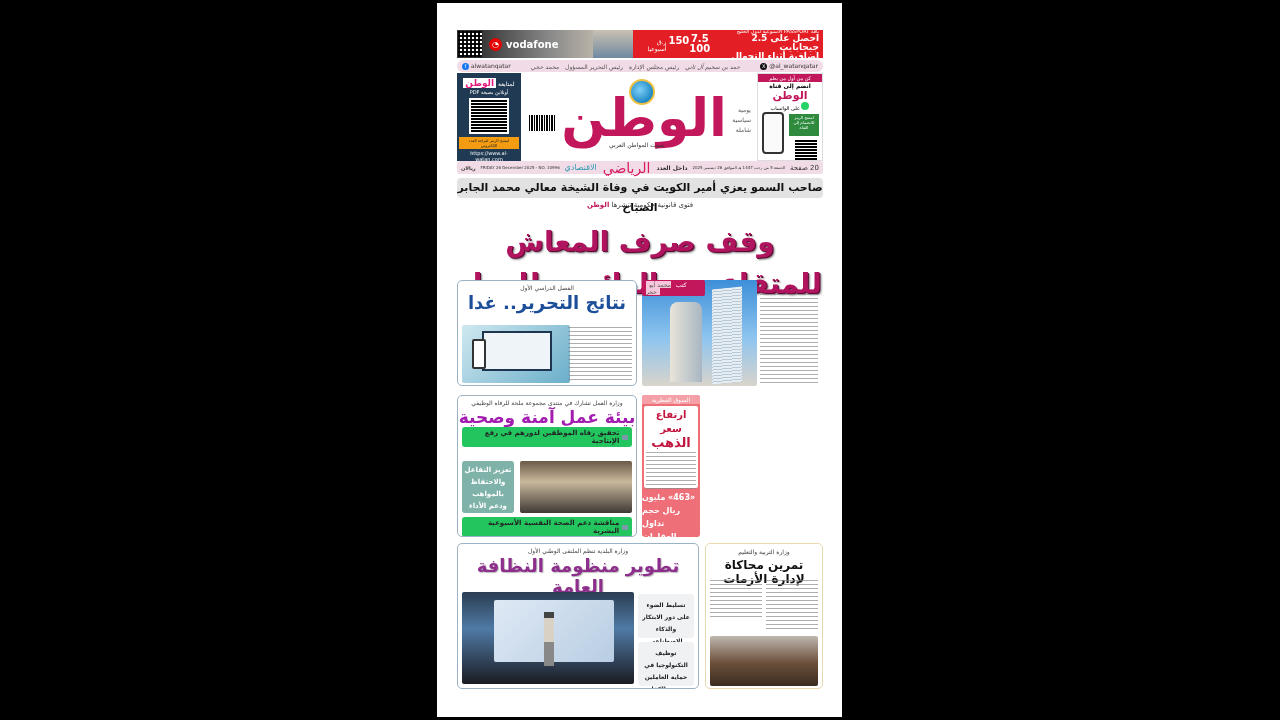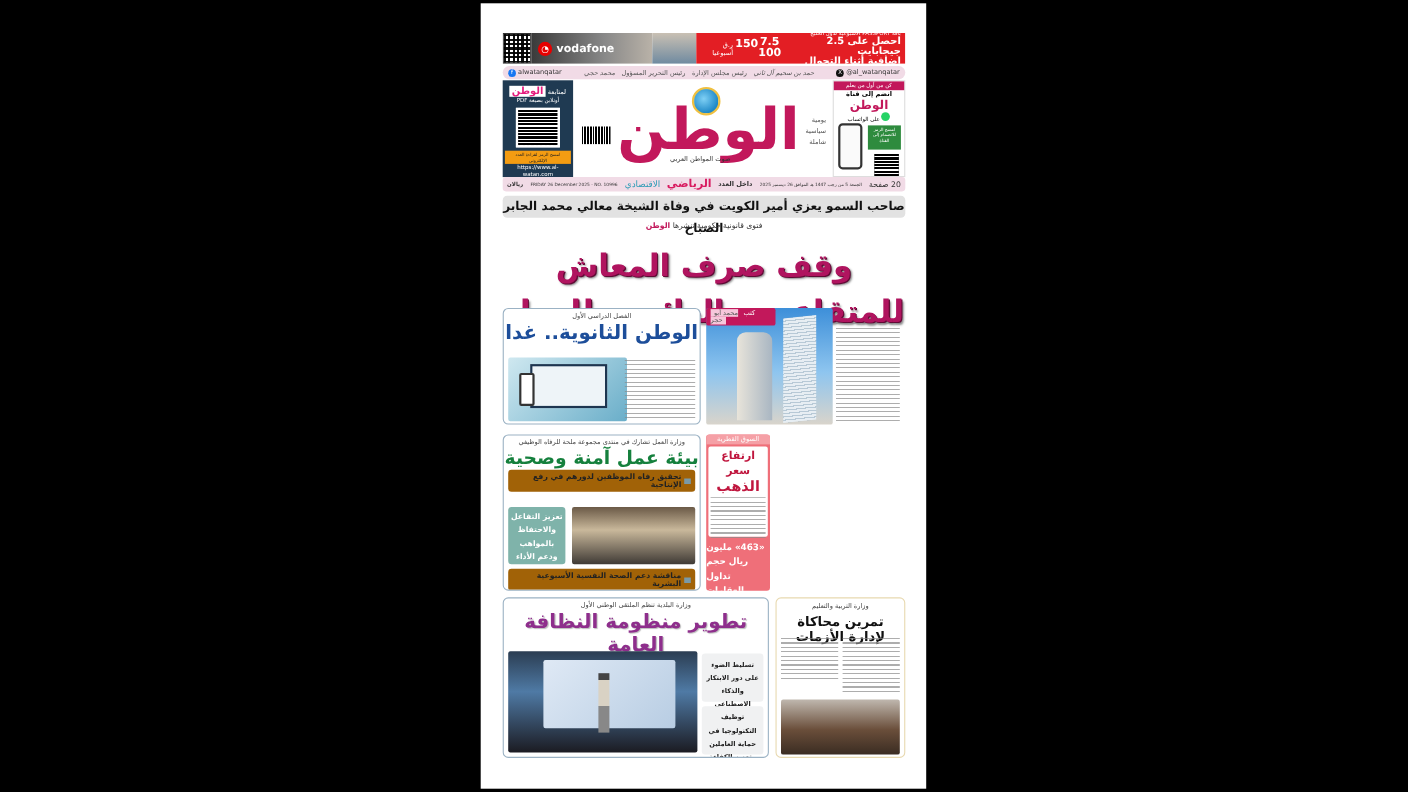--- a/index.html
+++ b/index.html
@@ -42,21 +42,21 @@
 .globe{position:absolute;left:100px;top:4px;width:26px;height:26px;border-radius:50%;background:radial-gradient(circle at 40% 40%,#7fd0f5,#1e88c7 70%);border:2px solid #f0c040}
 .logo{position:absolute;left:30px;top:18px;width:170px;height:50px;color:#c2185b;font-size:52px;font-weight:bold;line-height:50px;text-align:center;font-family:"DejaVu Sans",sans-serif;letter-spacing:-2px}
 .barcode{position:absolute;left:0;top:40px;width:26px;height:16px;background:repeating-linear-gradient(90deg,#000 0 1px,#fff 1px 2px,#000 2px 4px,#fff 4px 5px)}
 .tagline{position:absolute;left:80px;top:66px;font-size:6px;color:#333;direction:rtl}
 .daily{position:absolute;right:0;top:30px;font-size:6px;color:#555;direction:rtl;line-height:10px;text-align:right}
 
 .issuebar{left:20px;top:158px;width:366px;height:13px;background:#f1dbe6;border-radius:3px;display:flex;align-items:center;justify-content:space-between;padding:0 4px;font-size:5px;color:#333;direction:rtl}
 .issuebar .pages{font-size:7px;font-weight:normal}
 .issuebar .inside{display:flex;align-items:center;gap:6px}
 .issuebar .inside b{font-size:6px}
-.issuebar .sport{color:#d81b60;font-size:10px;font-weight:bold}
+.issuebar .sport{color:#d81b60;font-size:14px;font-weight:normal}
 .issuebar .eco{color:#2a9bb5;font-size:8px}
 
 .h1bar{left:20px;top:175px;width:366px;height:20px;background:#e2e2e2;border-radius:4px;direction:rtl;text-align:center;font-size:11px;font-weight:bold;color:#111;line-height:20px}
 .sub{left:20px;top:198px;width:366px;text-align:center;font-size:7px;color:#333;direction:rtl}
 .sub .brand{color:#c2185b;font-weight:bold}
 .main-h{left:20px;top:218px;width:366px;text-align:center;direction:rtl;font-size:28px;font-weight:bold;color:#b0145f;text-shadow:1px 1px 0 #600a35,2px 2px 2px #888;line-height:42px;letter-spacing:-1px}
 
 .box{border:1px solid #9bb2c4;border-radius:5px;background:#fff;direction:rtl;overflow:hidden}
 .kicker{font-size:6px;color:#444;text-align:center}
 .bt{text-align:center;font-weight:bold}
@@ -71,22 +71,22 @@
 .b-results .txt{position:absolute;right:4px;top:46px;width:64px;height:54px}
 .b-column{left:205px;top:277px;width:180px;height:106px;border:none}
 .b-column .tag{position:absolute;right:117px;top:0;background:#c2185b;color:#fff;font-size:6px;padding:1px 4px;border-radius:2px}
 .b-column .tag span{background:#f6c7db;color:#555;padding:0 3px;margin-right:2px}
 .b-column .ph{position:absolute;left:0;top:0;width:115px;height:106px;background:linear-gradient(180deg,#3d8fd9,#8ec5ef 55%,#d9d4cb);}
 .b-column .tw1{position:absolute;left:28px;top:22px;width:32px;height:80px;background:linear-gradient(90deg,#e8e4da,#a9b6c2);border-radius:8px 8px 0 0}
 .b-column .tw2{position:absolute;left:70px;top:8px;width:30px;height:95px;background:repeating-linear-gradient(180deg,#e7eef3 0 2px,#b7c9d6 2px 3px);transform:skewY(-6deg)}
 .b-column .txt{position:absolute;right:4px;top:14px;width:58px;height:90px}
 
 .b-work{left:20px;top:392px;width:180px;height:142px}
-.b-work .bt{font-size:17px;color:#15803d;margin-top:1px}
-.pill{background:#a16207;border-radius:3px;font-size:7px;font-weight:bold;color:#222;padding:2px 4px;margin:0 4px;display:flex;align-items:center;gap:3px}
+.b-work .bt{font-size:17px;color:#a21caf;margin-top:1px}
+.pill{background:#22c55e;border-radius:3px;font-size:7px;font-weight:bold;color:#222;padding:2px 4px;margin:0 4px;display:flex;align-items:center;gap:3px}
 .pill i{display:inline-block;width:6px;height:5px;background:#7a9aa8}
 .b-work .ph{position:absolute;left:62px;top:65px;width:112px;height:52px;background:linear-gradient(180deg,#6b5a47,#c9b89b 40%,#3f3a35)}
 .b-work .teal{position:absolute;left:4px;top:65px;width:52px;height:52px;background:#7fb3aa;color:#fff;font-size:7px;font-weight:bold;text-align:center;border-radius:3px;padding:3px 2px;line-height:12px}
 .b-work .pill2{position:absolute;left:0;right:0;top:121px}
 .b-gold{left:205px;top:392px;width:58px;height:142px;background:#ef6f79;border:none;border-radius:3px}
 .b-gold .k{background:#f5a0a6;color:#fff;font-size:6px;text-align:center;padding:1px}
 .b-gold .inner{background:#fff;margin:2px;height:82px;border-radius:2px;padding:2px}
 .b-gold .bt{color:#c0163e;font-size:10px;line-height:14px}
 .b-gold .txt{height:38px;margin-top:2px}
 .b-gold .stat{color:#fff;font-size:8px;font-weight:bold;text-align:left;line-height:13px;margin-top:3px}
@@ -205,21 +205,21 @@
     <div class="ph photo">
       <div class="tw1"></div>
       <div class="tw2"></div>
     </div>
     <div class="tag"><span style="background:none;color:#fff">كتب</span> <span>محمد أبو حجر</span></div>
     <div class="txt lines"></div>
   </div>
 
   <div class="abs box b-results">
     <div class="kicker" style="margin-top:3px">الفصل الدراسي الأول</div>
-    <div class="bt">الوطن الثانوية.. غدا</div>
+    <div class="bt">نتائج التحرير.. غدا</div>
     <div class="ph">
       <div class="lap"></div>
       <div class="mob"></div>
     </div>
     <div class="txt lines"></div>
   </div>
 
   <div class="abs box b-work">
     <div class="kicker" style="margin-top:3px">وزارة العمل تشارك في منتدى مجموعة ملحة للرفاه الوظيفي</div>
     <div class="bt">بيئة عمل آمنة وصحية</div>

